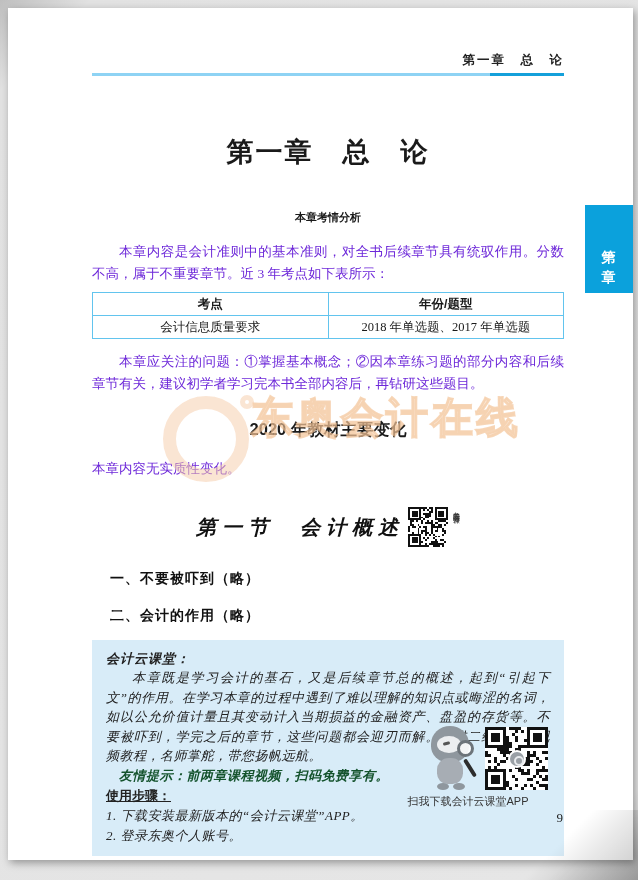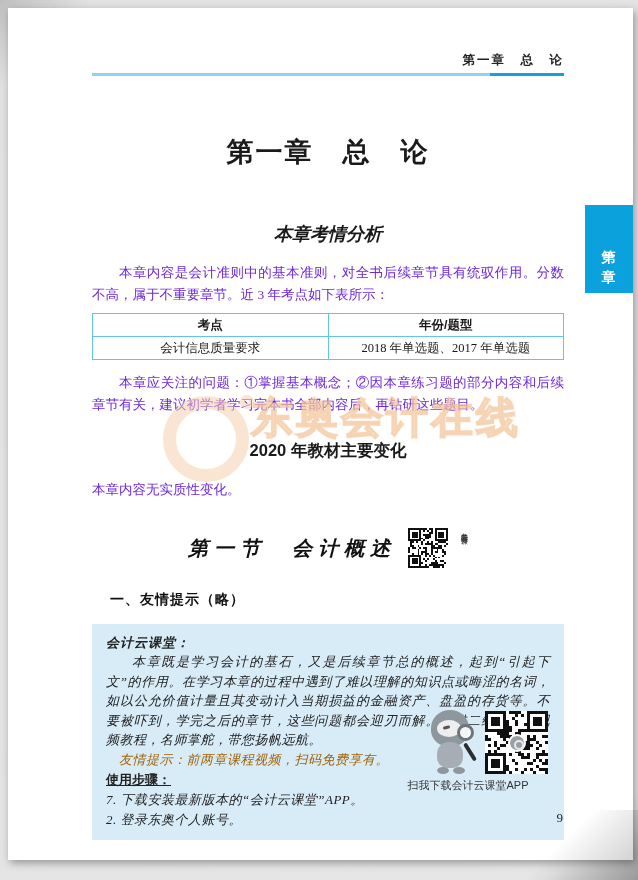--- a/index.html
+++ b/index.html
@@ -30,42 +30,42 @@
   .hr-dark { width:74px; background:#14a0da; }
 
   .title {
     margin-top:58px; text-align:center; font-size:27px; font-weight:bold;
     color:#1a1a1a; letter-spacing:2px;
   }
   .h-sans {
     font-family:"Liberation Sans","DejaVu Sans",sans-serif; font-weight:bold;
     text-align:center; color:#1a1a1a;
   }
-  .h-exam { margin-top:52px; font-size:18px;font-style:italic; }
+  .h-exam { margin-top:40px; font-size:11px; }
   .para {
     font-size:13.5px; line-height:22px; color:#6d28d9; text-align:justify;
   }
   .indent { text-indent:2em; }
   .p-intro { margin-top:16px; }
 
   table.exam {
     width:100%; margin-top:7px; border-collapse:collapse;
     font-size:12.5px; color:#1a1a1a;
   }
   table.exam th, table.exam td {
     border:1px solid #62c4ee; text-align:center; height:23px; padding:1px 4px;
   }
   table.exam th { font-family:"Liberation Sans","DejaVu Sans",sans-serif; font-weight:bold; }
 
   .p-note { margin-top:12px; }
   .h-change { margin-top:24px; font-size:16.5px; }
   .p-change { margin-top:17px; }
   .h-key { margin-top:20px; font-size:16.5px; }
 
-  .section-line { margin-top:26px; display:flex; justify-content:center; align-items:center; gap:12px; }
+  .section-line { margin-top:26px; display:flex; justify-content:center; align-items:center; gap:4px; }
   .section-title {
     font-size:20px; font-weight:bold; font-style:italic; letter-spacing:6px; color:#111;
   }
   .qr { background:#fff; display:inline-block; position:relative; }
   .qr.small { width:40px; height:40px; }
   .qr-vert {
     writing-mode:vertical-rl; font-size:7px; line-height:8px; color:#333;
     height:42px; letter-spacing:1px;
   }
   .kp-item {
@@ -74,21 +74,21 @@
   }
   .kp-first { margin-top:22px; }
 
   
   .msg-box {
     position:relative; margin-top:15px; background:#d8ecf8; padding:9px 14px 10px 14px;
     min-height:188px; font-style:italic;
   }
   .salutation { font-size:13px; font-weight:bold; color:#222; line-height:19px; letter-spacing:1px; }
   .box-body { font-size:13px; line-height:19.5px; color:#222; text-align:justify; text-indent:2em; letter-spacing:.5px; }
-  .tip { font-size:13px; line-height:20px; font-weight:normal; color:#a16207; text-indent:1em; letter-spacing:.5px; }
+  .tip { font-size:13px; line-height:20px; font-weight:bold; color:#14532d; text-indent:1em; letter-spacing:.5px; }
   .steps-head { font-size:13px; line-height:20px; font-weight:bold; color:#222; font-style:normal;
     font-family:"Liberation Sans","DejaVu Sans",sans-serif;text-decoration:underline; }
   .step { font-size:13px; line-height:20px; color:#222; width:300px; letter-spacing:.5px; }
 
   .box-visual { position:absolute; right:16px; top:86px; width:160px; text-align:center; font-style:normal; }
   .visual-row { display:flex; align-items:flex-end; justify-content:flex-end; gap:6px; }
   .qr.big { width:63px; height:63px; }
   .qr-logo {
     position:absolute; left:50%; top:50%; width:18px; height:18px; margin:-9px 0 0 -9px;
     background:#9aa0a6; border-radius:50%; border:2px solid #fff;
@@ -406,28 +406,29 @@
             <rect x="13" y="20" width="1" height="1"></rect>
             <rect x="14" y="20" width="1" height="1"></rect>
             <rect x="15" y="20" width="1" height="1"></rect>
             <rect x="16" y="20" width="1" height="1"></rect>
             <rect x="18" y="20" width="1" height="1"></rect>
           </svg>
         </span>
       <span class="qr-vert">免费听名师课</span>
     </div>
 
-    <div class="kp-item kp-first">一、友情提示（略）</div>
+    <div class="kp-item kp-first">一、不要被吓到（略）</div>
+    <div class="kp-item">二、会计的作用（略）</div>
 
     <div class="msg-box">
       <div class="salutation">会计云课堂：</div>
       <p class="box-body">本章既是学习会计的基石，又是后续章节总的概述，起到“引起下文”的作用。在学习本章的过程中遇到了难以理解的知识点或晦涩的名词，如以公允价值计量且其变动计入当期损益的金融资产、盘盈的存货等。不要被吓到，学完之后的章节，这些问题都会迎刃而解。扫描二维码观看视频教程，名师掌舵，带您扬帆远航。</p>
       <div class="tip">友情提示：前两章课程视频，扫码免费享有。</div>
       <div class="steps-head">使用步骤：</div>
-      <div class="step">7. 下载安装最新版本的“会计云课堂”APP。</div>
+      <div class="step">1. 下载安装最新版本的“会计云课堂”APP。</div>
       <div class="step">2. 登录东奥个人账号。</div>
 
       <div class="box-visual">
         <div class="visual-row">
           <div class="mascot">
             <i class="m-head"></i>
               <i class="m-face"></i>
               <i class="m-eye"></i>
             <i class="m-body"></i>
               <i class="m-foot1"></i>

